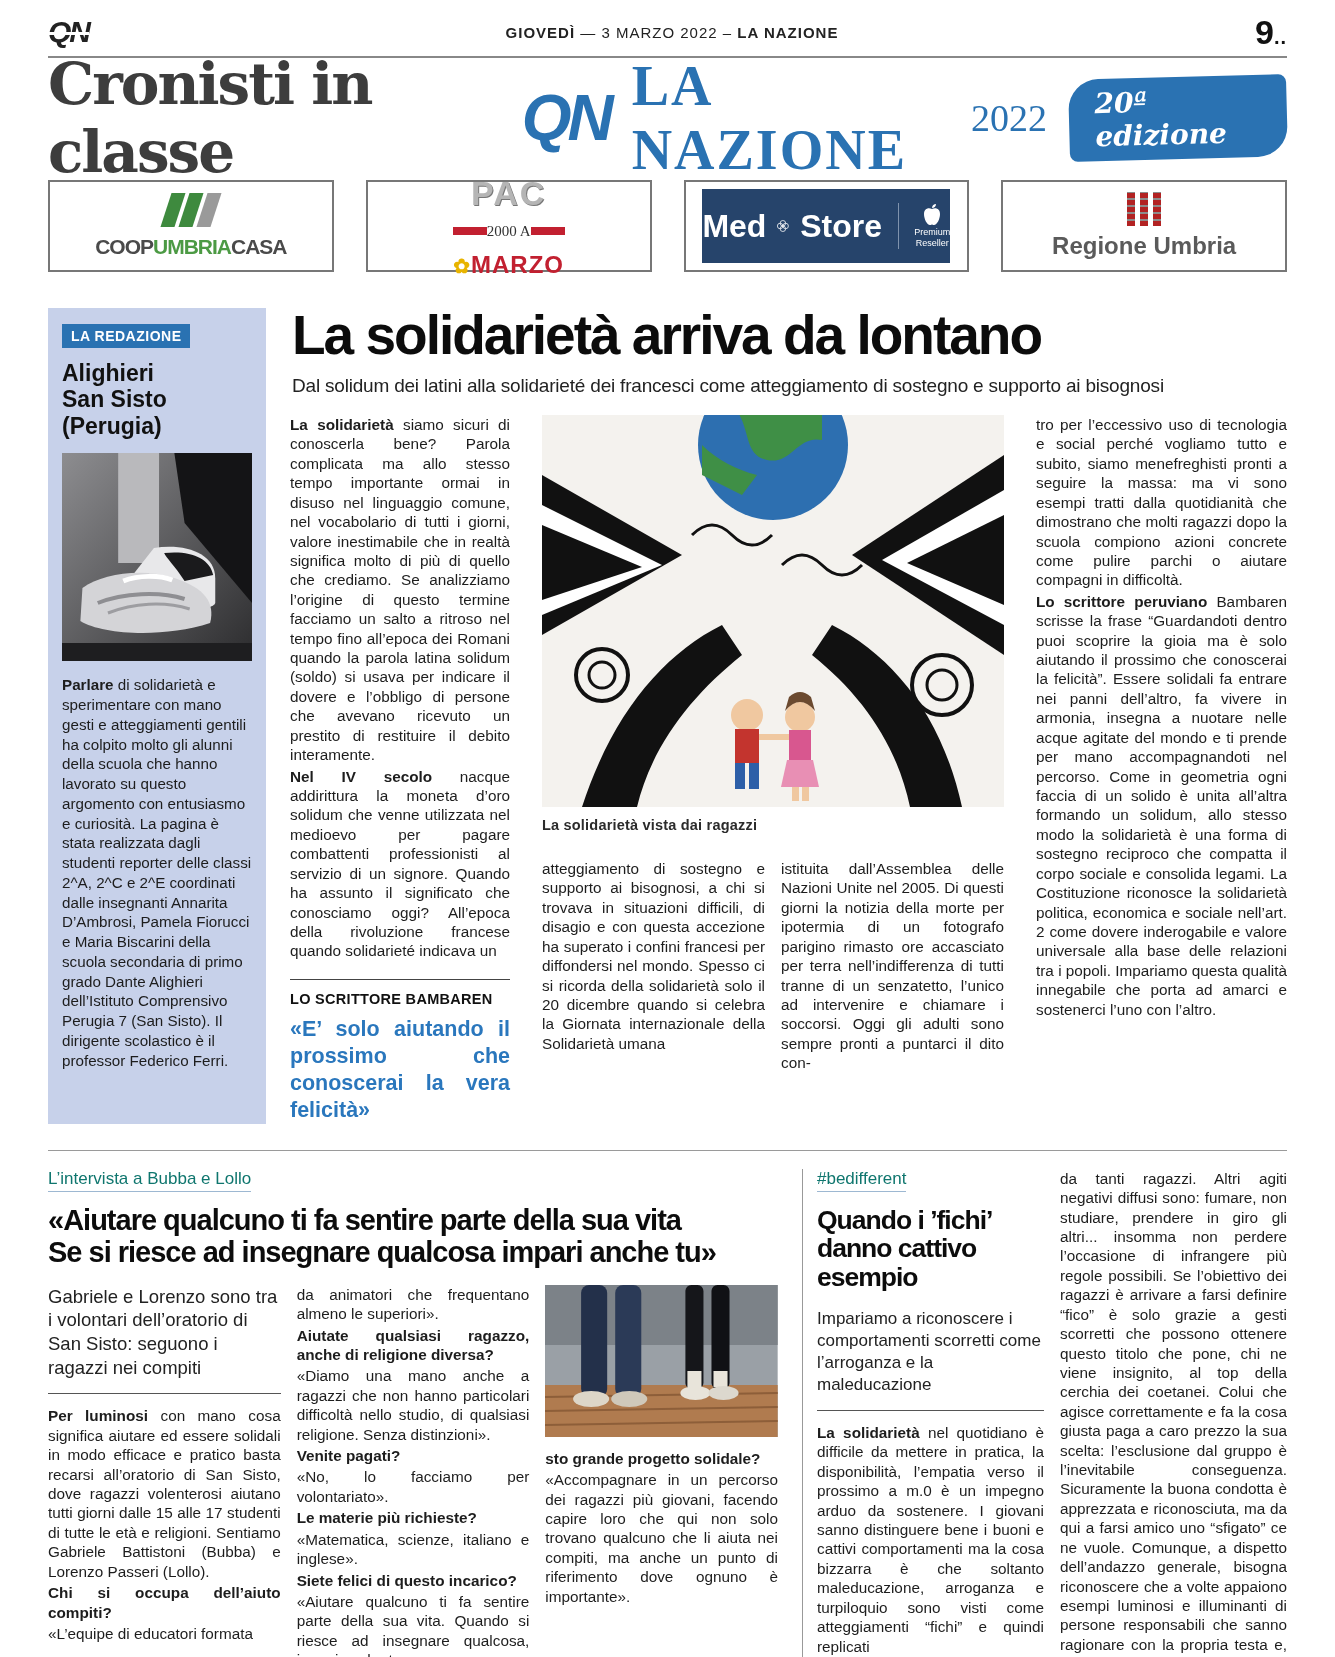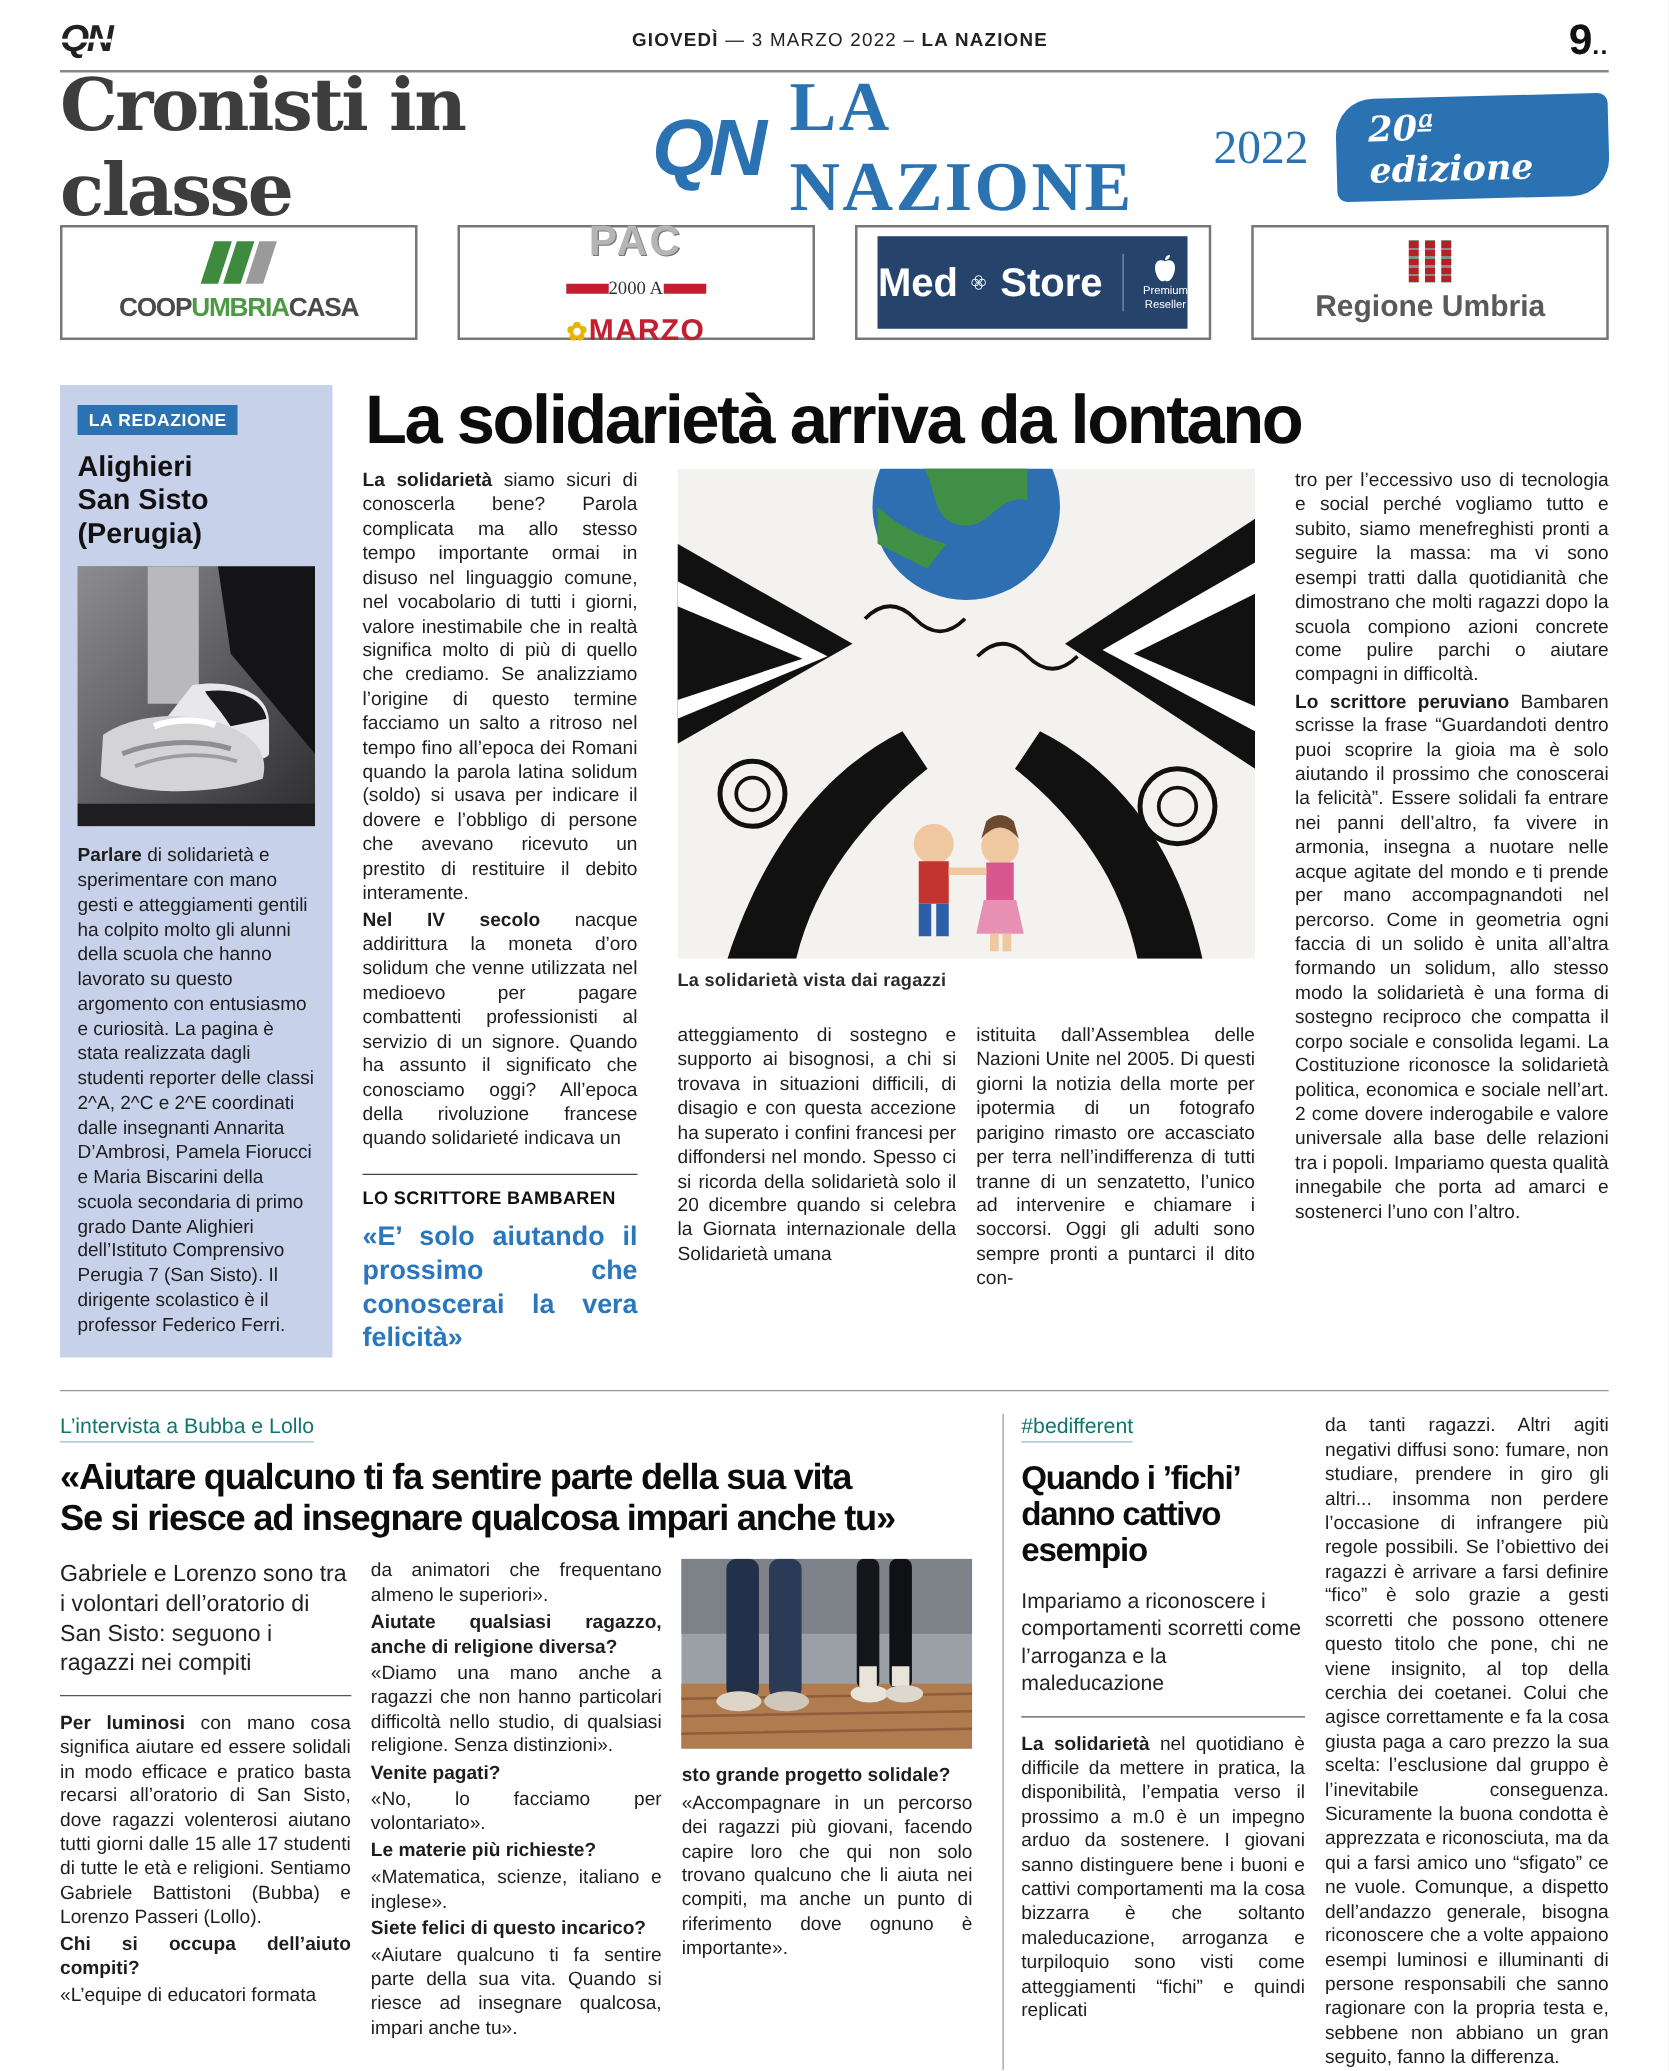--- a/index.html
+++ b/index.html
@@ -205,20 +205,21 @@
         <rect y="190" width="186" height="18" fill="#1e1e20"></rect>
       </svg>
       <div class="red-body">
         <b>Parlare</b>
         <span>di solidarietà e sperimentare con mano gesti e atteggiamenti gentili ha colpito molto gli alunni della scuola che hanno lavorato su questo argomento con entusiasmo e curiosità. La pagina è stata realizzata dagli studenti reporter delle classi 2^A, 2^C e 2^E coordinati dalle insegnanti Annarita D’Ambrosi, Pamela Fiorucci e Maria Biscarini della scuola secondaria di primo grado Dante Alighieri dell’Istituto Comprensivo Perugia 7 (San Sisto). Il dirigente scolastico è il professor Federico Ferri.</span>
       </div>
     </aside>
 
     <div>
       <h1 class="headline">La solidarietà arriva da lontano</h1>
+      <p class="subhead">Dal solidum dei latini alla solidarieté dei francesci come atteggiamento di sostegno e supporto ai bisognosi</p>
       <div class="art-cols">
 
         <div class="bodytext">
           <p><b>La solidarietà</b>
              <span>siamo sicuri di conoscerla bene? Parola complicata ma allo stesso tempo importante ormai in disuso nel linguaggio comune, nel vocabolario di tutti i giorni, valore inestimabile che in realtà significa molto di più di quello che crediamo. Se analizziamo l’origine di questo termine facciamo un salto a ritroso nel tempo fino all’epoca dei Romani quando la parola latina solidum (soldo) si usava per indicare il dovere e l’obbligo di persone che avevano ricevuto un prestito di restituire il debito interamente.</span></p>
           <p><b>Nel IV secolo</b>
              <span>nacque addirittura la moneta d’oro solidum che venne utilizzata nel medioevo per pagare combattenti professionisti al servizio di un signore. Quando ha assunto il significato che conosciamo oggi? All’epoca della rivoluzione francese quando solidarieté indicava un</span></p>
           <div class="quote-box">
             <div class="quote-kicker">LO SCRITTORE BAMBAREN</div>
             <div class="quote-text">«E’ solo aiutando il prossimo che conoscerai la vera felicità»</div>

